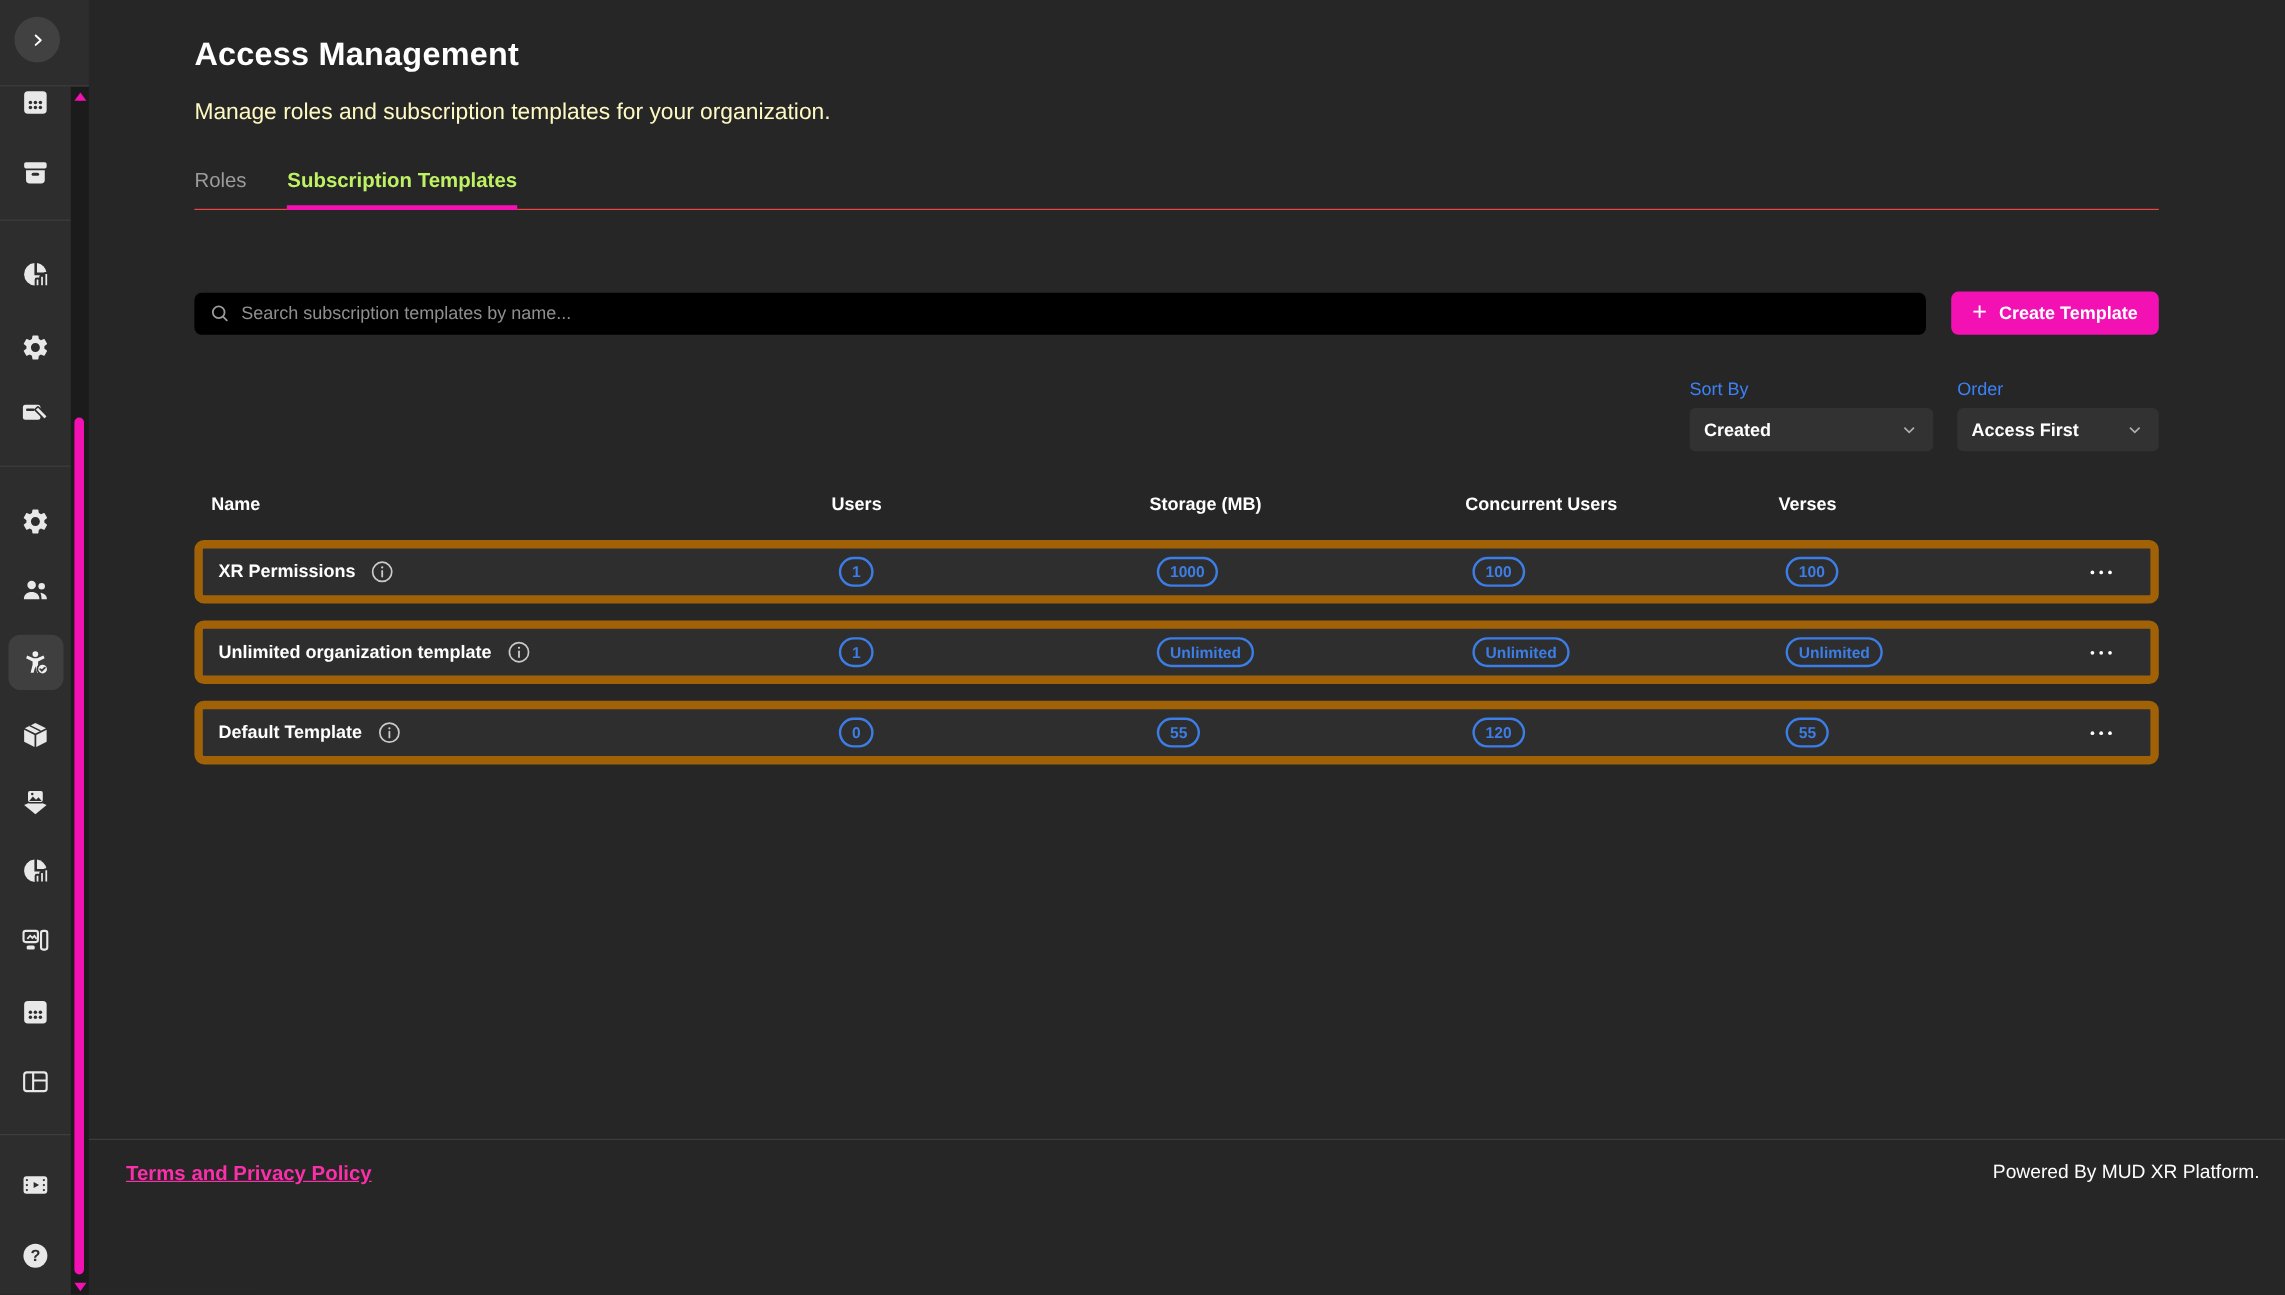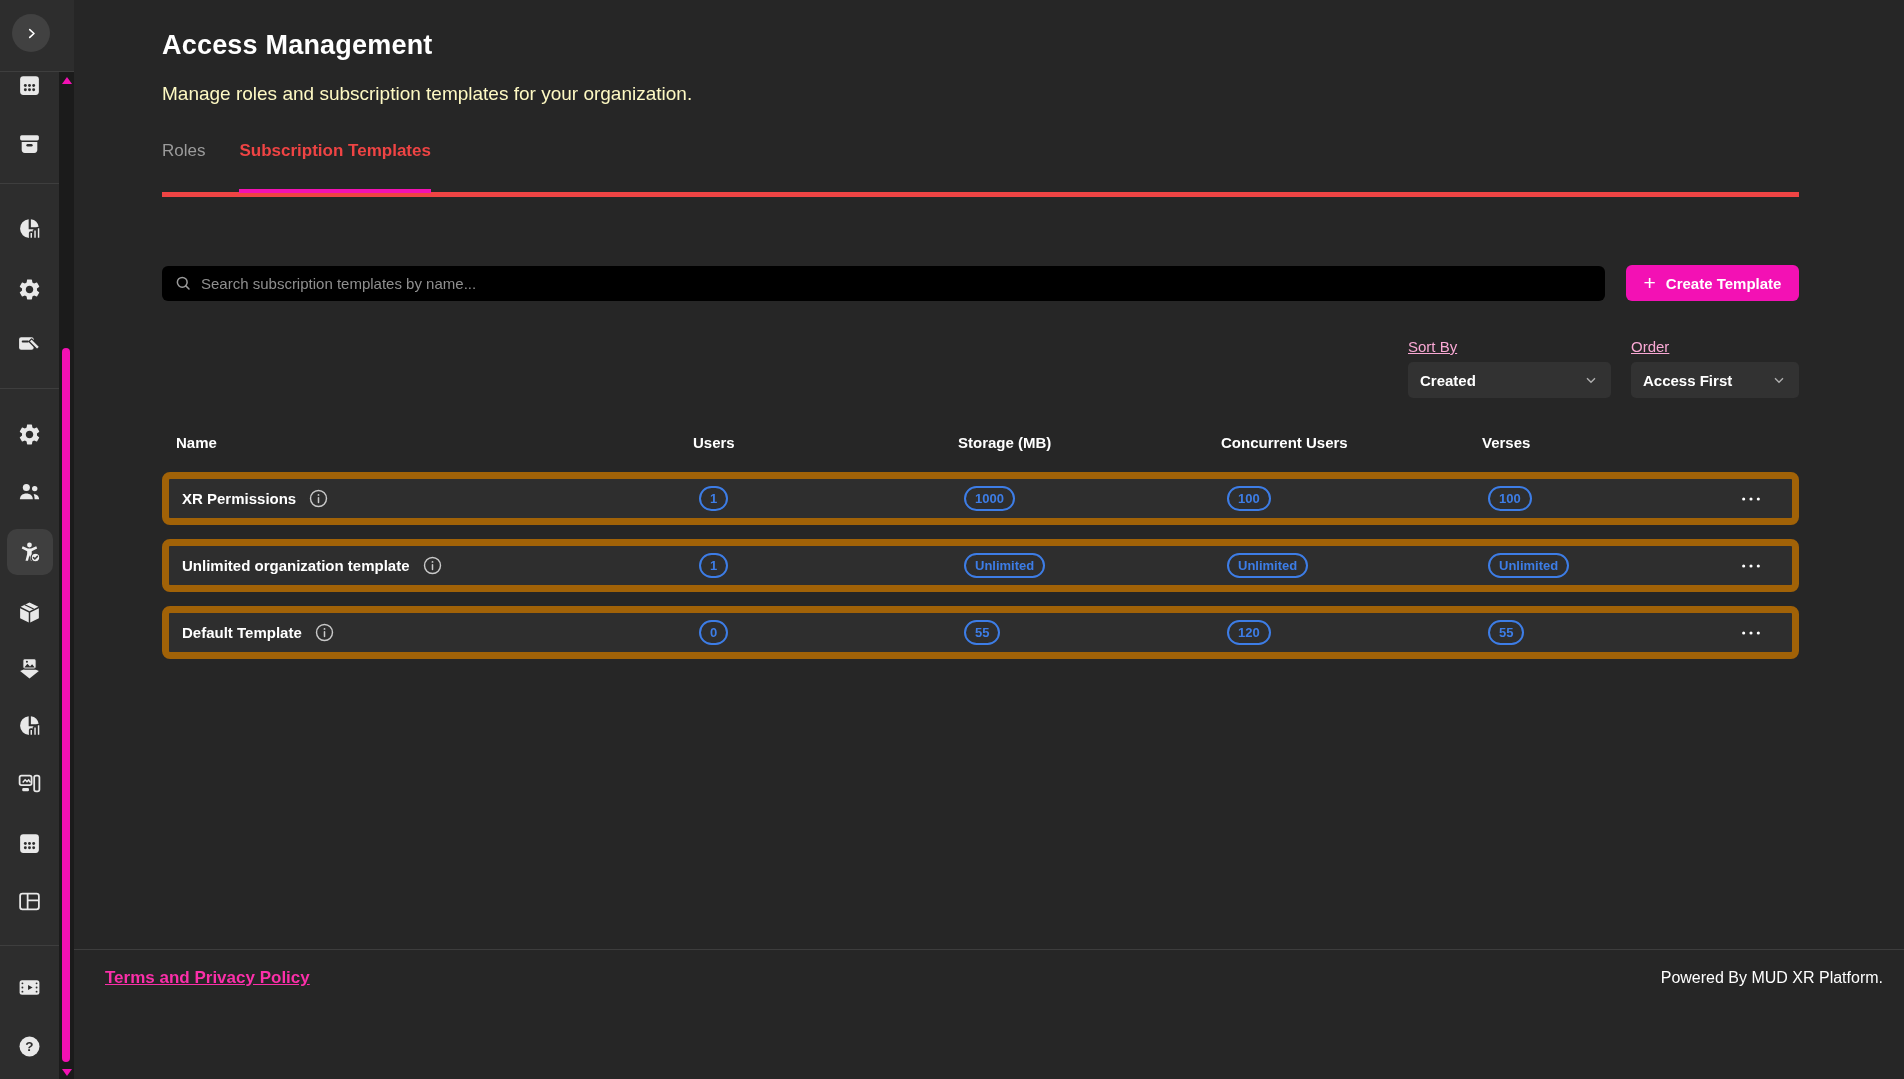--- a/index.html
+++ b/index.html
@@ -26,34 +26,34 @@
   .sb-arrow.up { top:5px; border-bottom:7px solid var(--accent); }
   .sb-arrow.down { bottom:3px; border-top:7px solid var(--accent); }
 
   
   .main { flex:1; height:1006px; display:flex; flex-direction:column; }
   .content { flex:1; padding:0 105px 0 88px; display:flex; flex-direction:column; }
 
   .page-title { margin-top:30px; font-size:27px; font-weight:bold; letter-spacing:.2px; }
   .page-subtitle { margin-top:22px; font-size:19px; color:#fef9c3; }
 
-  .tabs { margin-top:36px; display:flex; gap:34px; border-bottom:5px solid #ef4444; }
+  .tabs { margin-top:36px; display:flex; gap:34px; border-bottom:1px solid #ef4444; }
   .tab { font-size:17px; padding-bottom:13px; color:#9b9b9b; cursor:pointer; }
-  .tab.active { color:#ef4444; font-weight:bold; border-bottom:4px solid var(--accent); margin-bottom:-1px; padding-bottom:28px; }
+  .tab.active { color:#bef264; font-weight:bold; border-bottom:4px solid var(--accent); margin-bottom:-1px; padding-bottom:10px; }
 
   .toolbar { margin-top:68px; display:flex; gap:21px; align-items:center; }
   .search-box { flex:1; height:35px; background:#000000; border-radius:6px; display:flex; align-items:center; padding:0 12px; gap:9px; }
   .search-box svg { width:18px; height:18px; flex:0 0 18px; }
   .search-box input { flex:1; background:transparent; border:none; outline:none; color:#eee; font-size:15px; font-family:inherit; }
   .search-box input::placeholder { color:#8f8f8f; }
   .create-btn { width:173px; height:36px; background:var(--accent); border:none; border-radius:6px; color:#fff; font-weight:bold; font-size:15px; font-family:inherit; cursor:pointer; display:flex; align-items:center; justify-content:center; gap:10px; }
   .create-btn .plus { font-size:21px; font-weight:normal; line-height:1; margin-top:-2px; }
 
   .filters { margin-top:37px; display:flex; justify-content:flex-end; gap:20px; }
-  .filter-label { font-size:15px; color:#f9a8d4; margin-bottom:7px;text-decoration:underline; }
+  .filter-label { font-size:15px; color:#3b82f6; margin-bottom:7px; }
   .select { height:36px; background:#323232; border-radius:5px; display:flex; align-items:center; justify-content:space-between; padding:0 12px; cursor:pointer; }
   .select .val { font-size:15px; font-weight:bold; color:#fff; }
   .select svg { width:16px; height:16px; }
   .filter-group.sort .select { width:203px; }
   .filter-group.order .select { width:168px; }
 
   .grid { display:grid; grid-template-columns:517px 265px 263px 261px 1fr 56px; align-items:center; }
   .thead { margin-top:36px; padding-left:14px; font-size:15px; font-weight:bold; }
   .rows { margin-top:21px; }
   .trow { height:53px; background:#2e2e2e; border:7px solid #a16207; border-radius:8px; margin-bottom:14px; padding-left:13px; }

